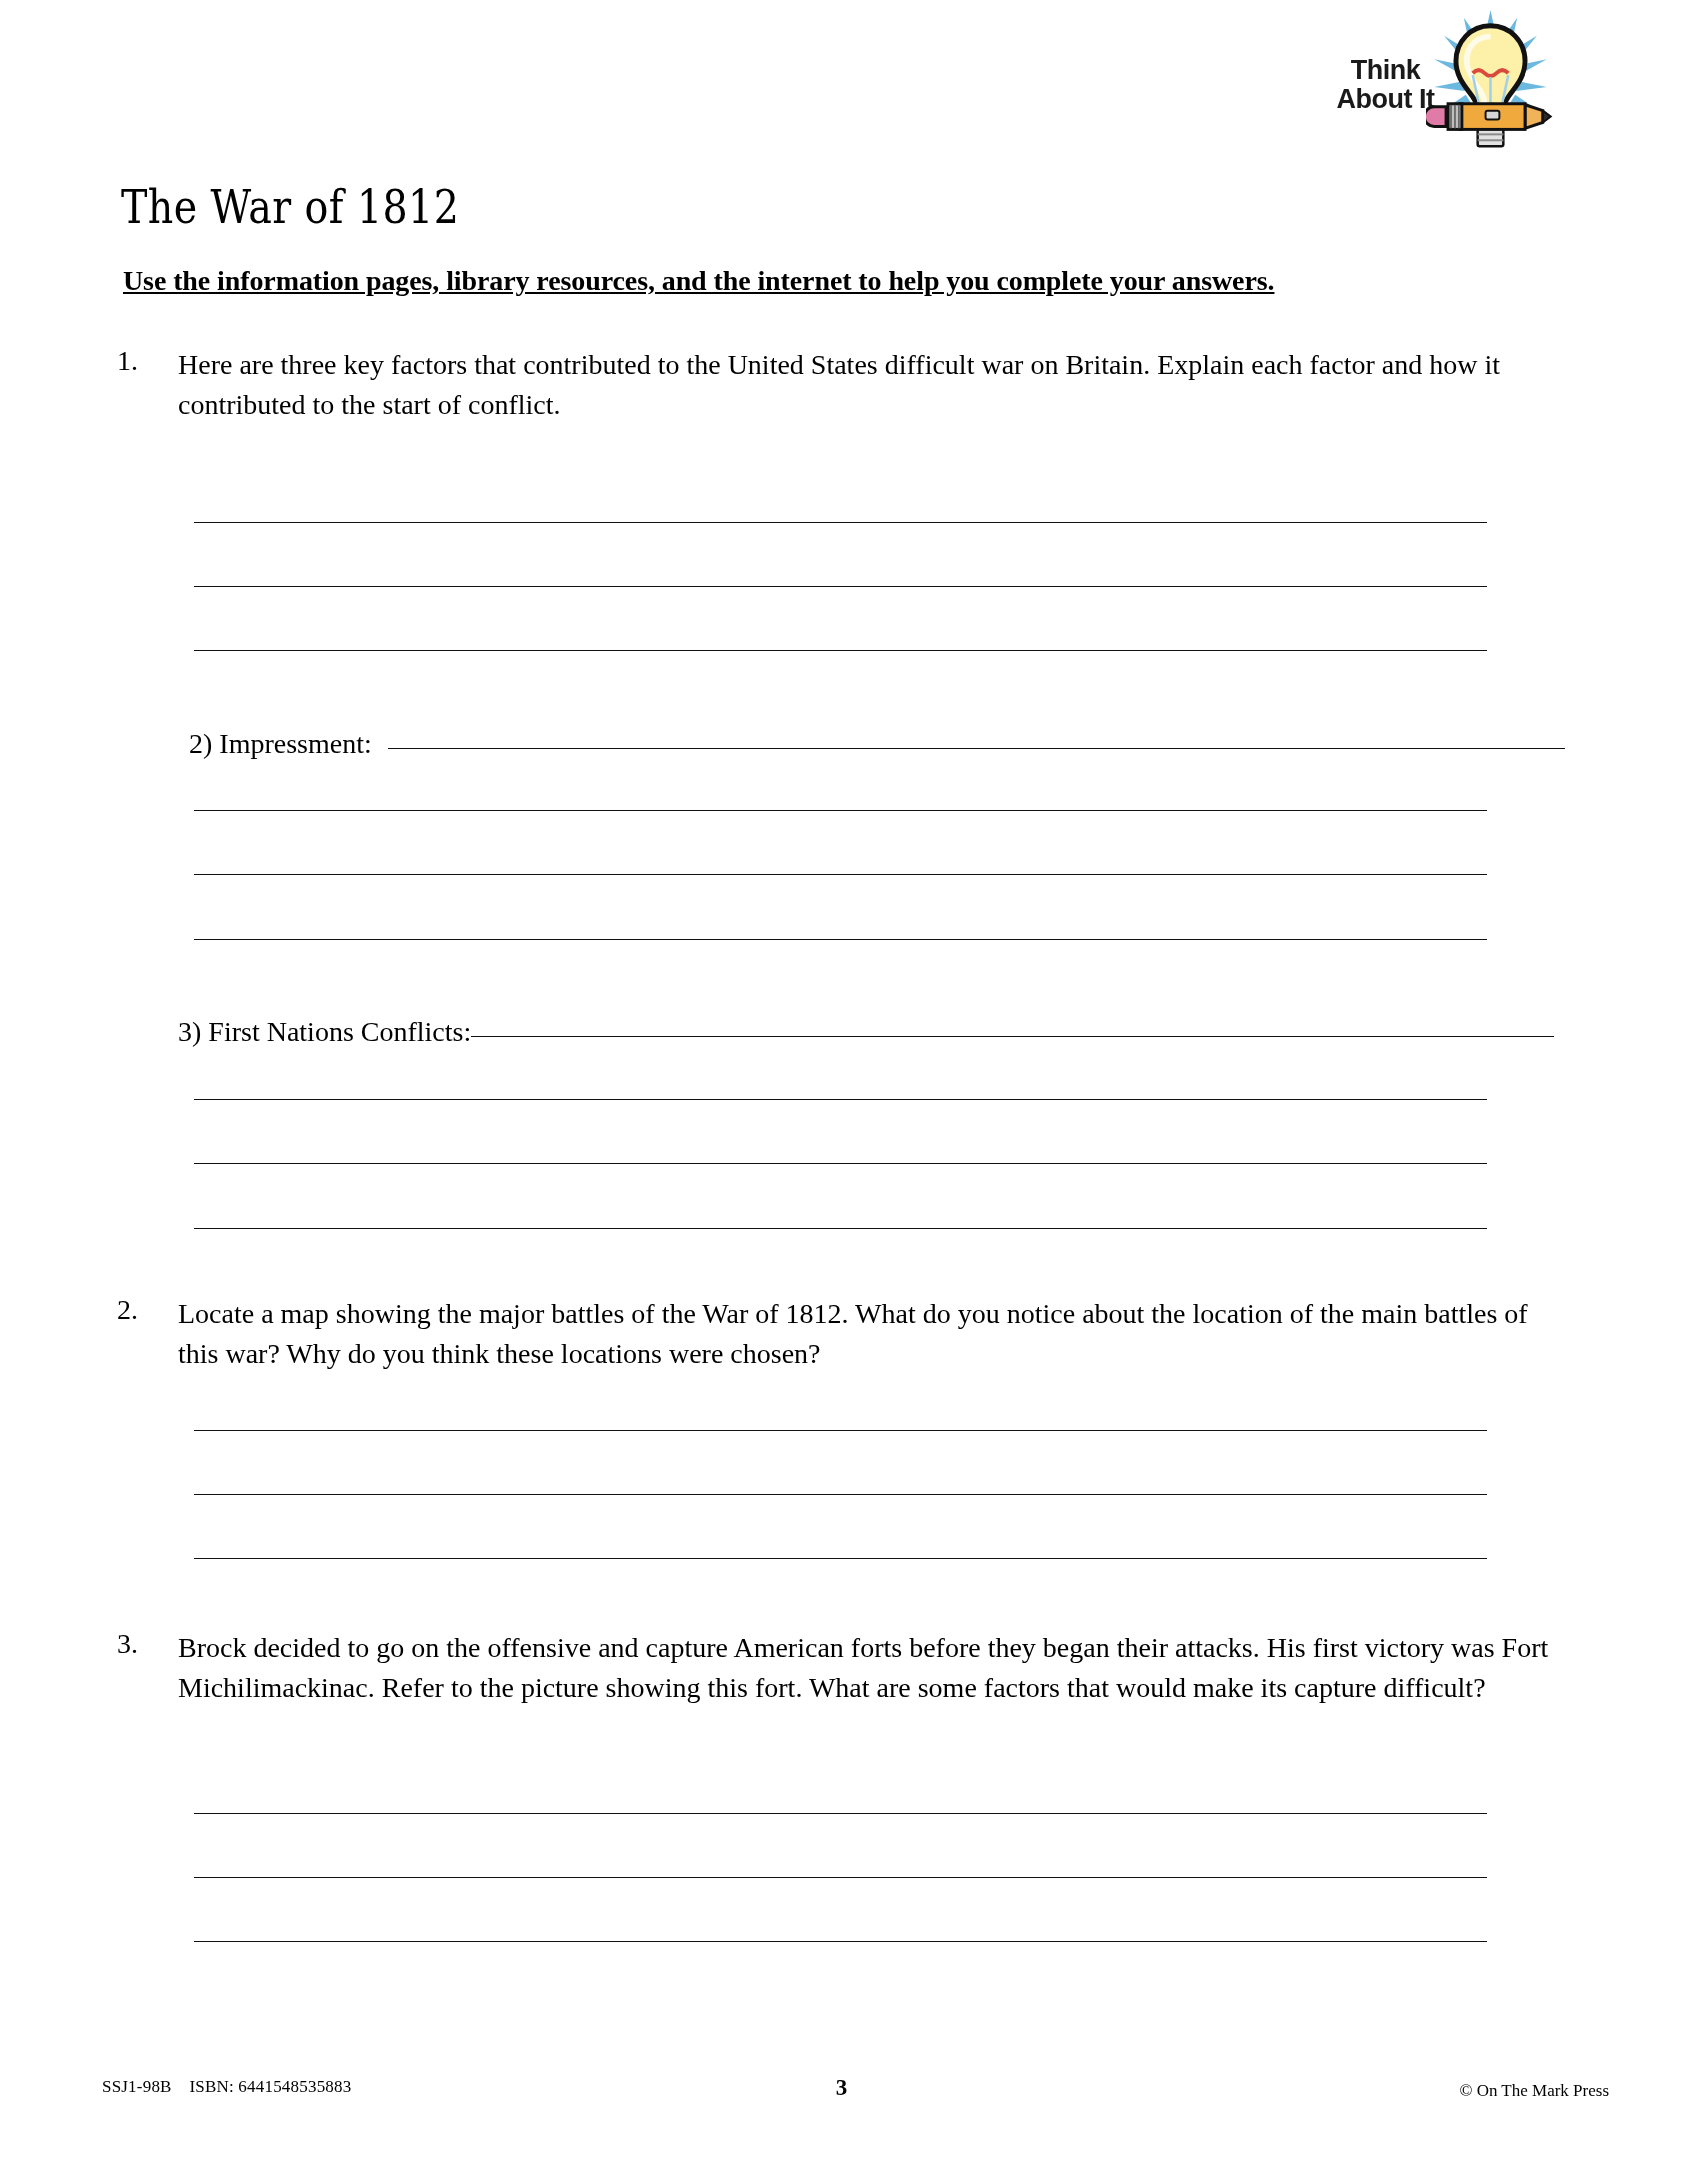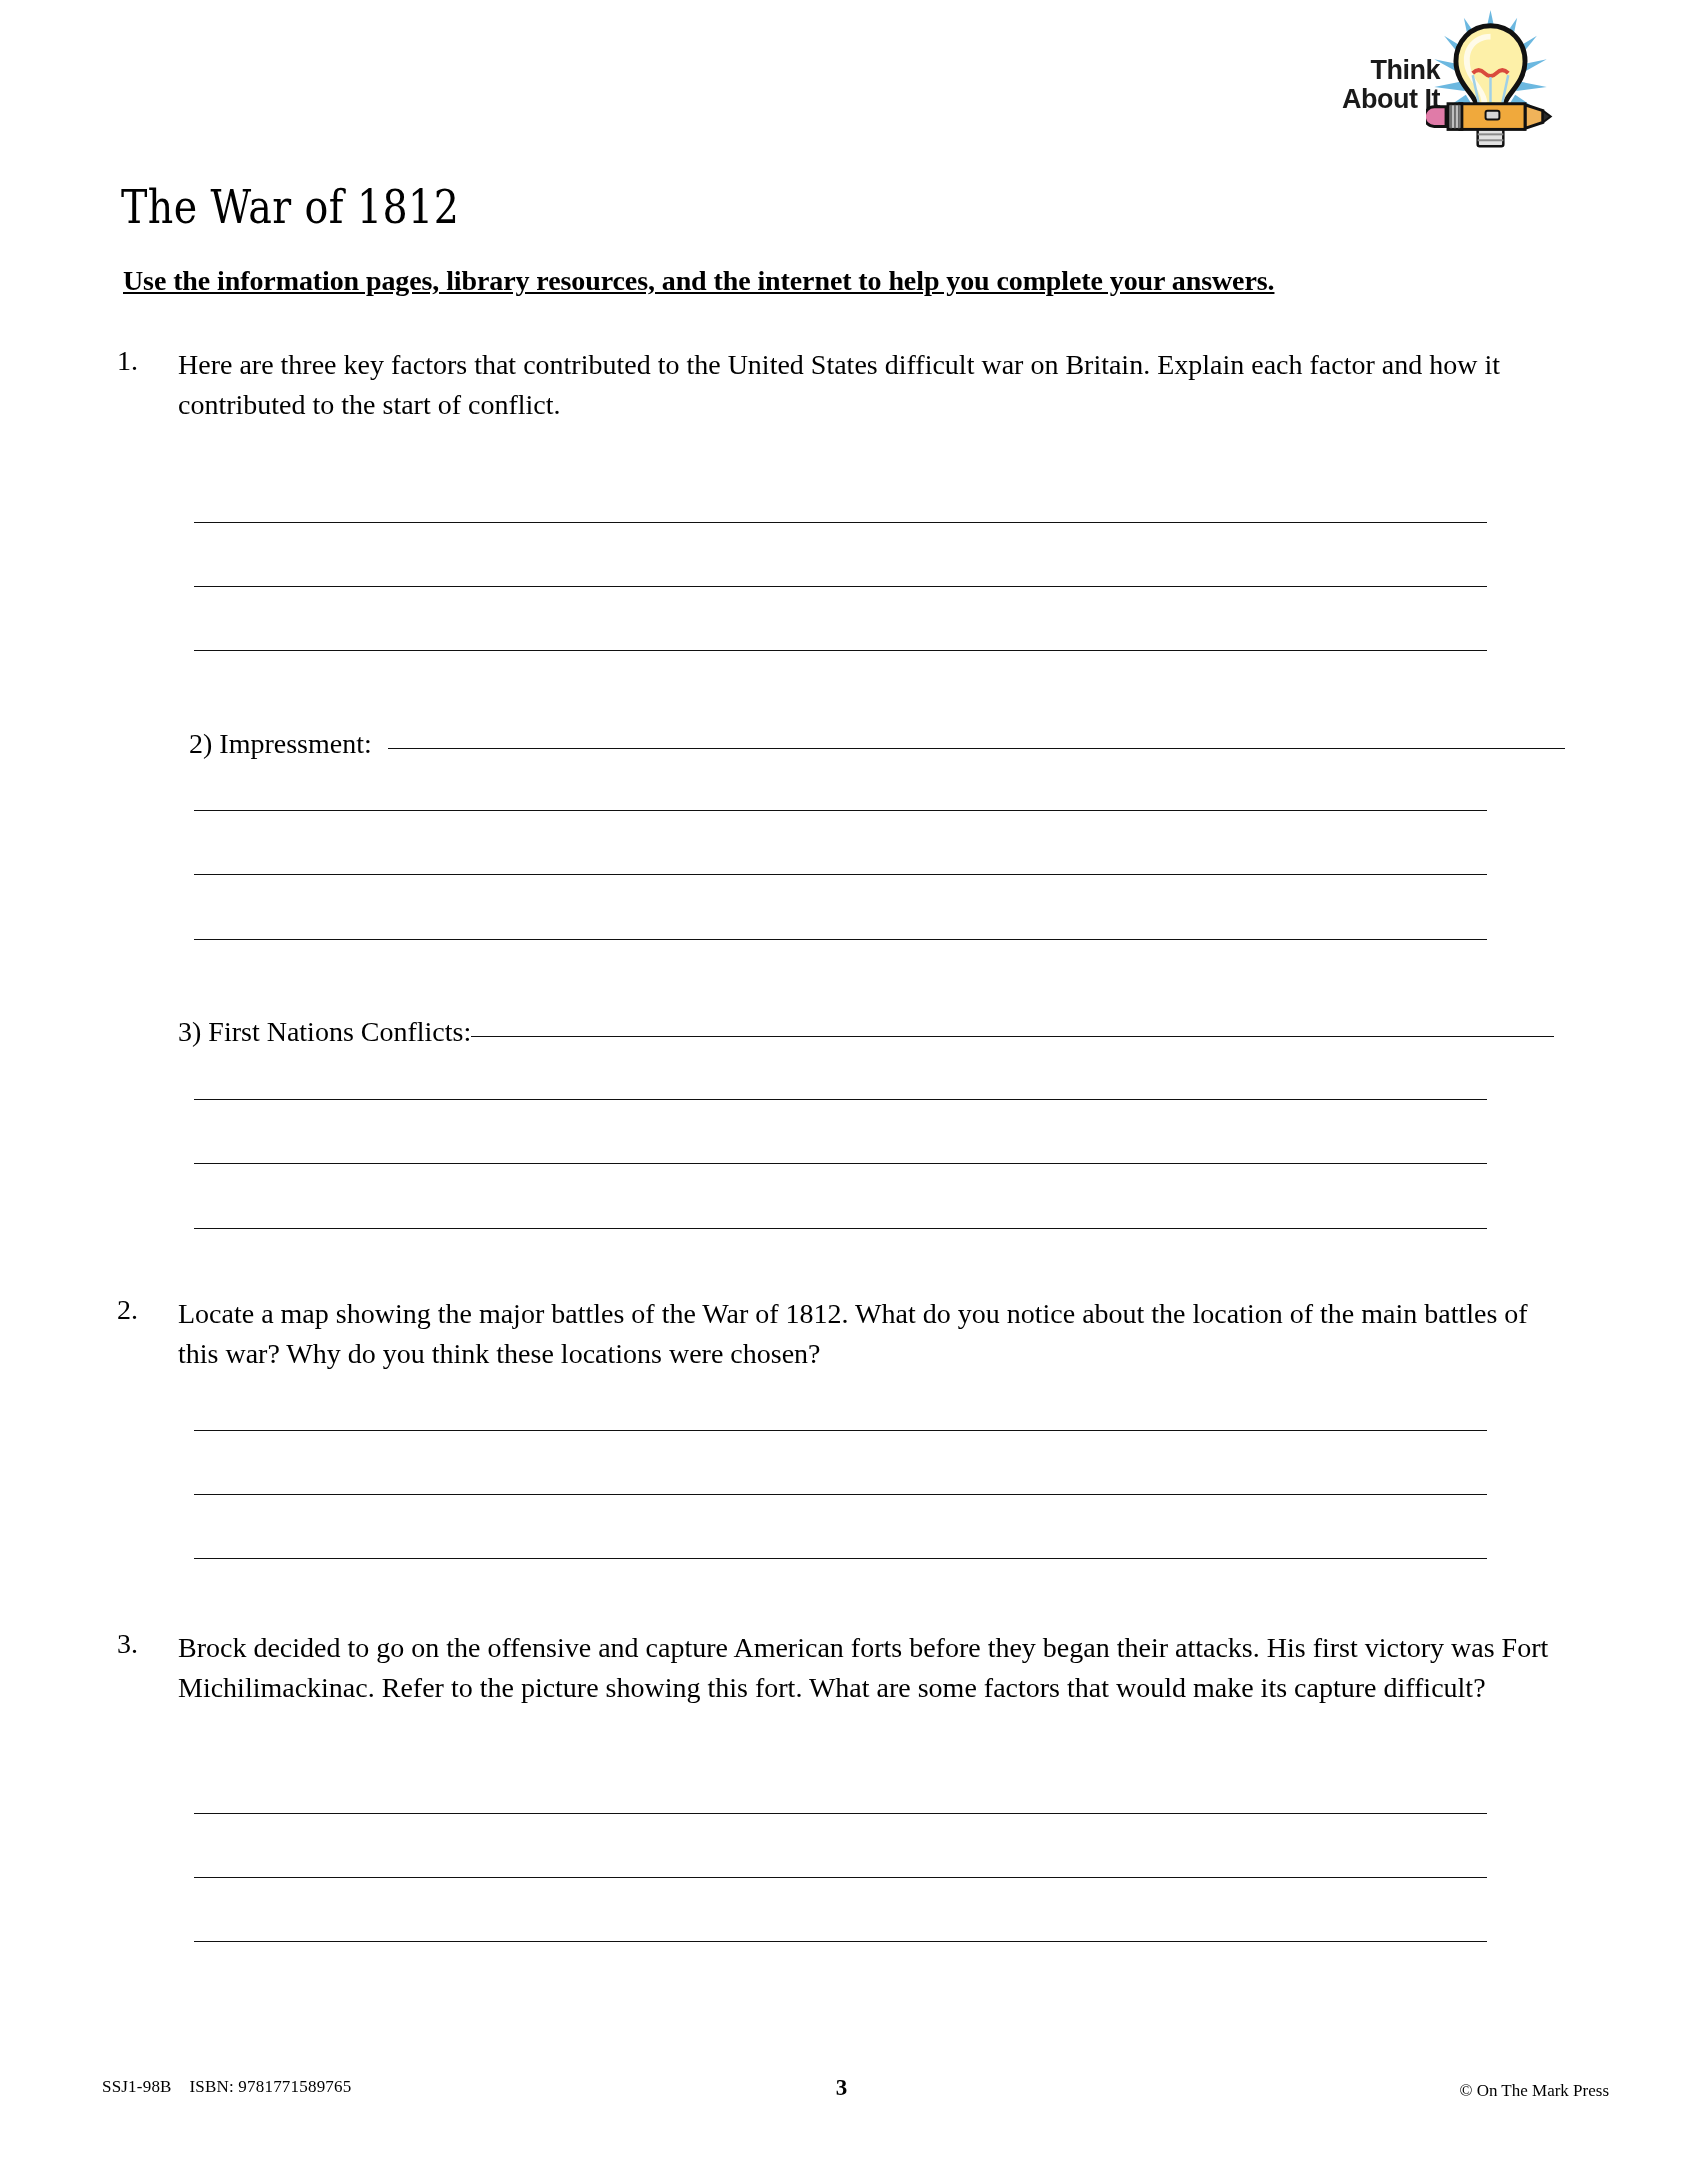--- a/index.html
+++ b/index.html
@@ -22,30 +22,30 @@
   
   .logo-block {
     position: absolute;
     left: 1287px;
     top: 8px;
     width: 267px;
     height: 158px;
   }
   .logo-text {
     position: absolute;
-    left: 4px;
+    left: 24px;
     top: 48px;
     width: 149px;
     font-family: "Liberation Sans", "DejaVu Sans", sans-serif;
     font-weight: bold;
     font-size: 27px;
     line-height: 1.08;
     letter-spacing: -0.5px;
     color: #1a1a1a;
-    text-align: right;
+    text-align: center;
   }
   .logo-art {
     position: absolute;
     left: 139px;
     top: 0px;
     width: 129px;
     height: 153px;
   }
 
   
@@ -266,20 +266,20 @@
     <div class="q-text">Brock decided to go on the offensive and capture American forts before they began their attacks. His first victory was Fort Michilimackinac. Refer to the picture showing this fort. What are some factors that would make its capture difficult?</div>
   </div>
   <div class="answer-line" style="top: 1813px;"></div>
   <div class="answer-line" style="top: 1877px;"></div>
   <div class="answer-line" style="top: 1941px;"></div>
 
   <div class="footer">
     <div class="footer-left">
       <span>SSJ1-98B</span>
       &nbsp;&nbsp;
-      <span>ISBN: 9781771589765</span>
+      <span>ISBN: 6441548535883</span>
     </div>
     <div class="footer-center">3</div>
     <div class="footer-right">© On The Mark Press</div>
   </div>
 
 </div>
 
 
 </body></html>

